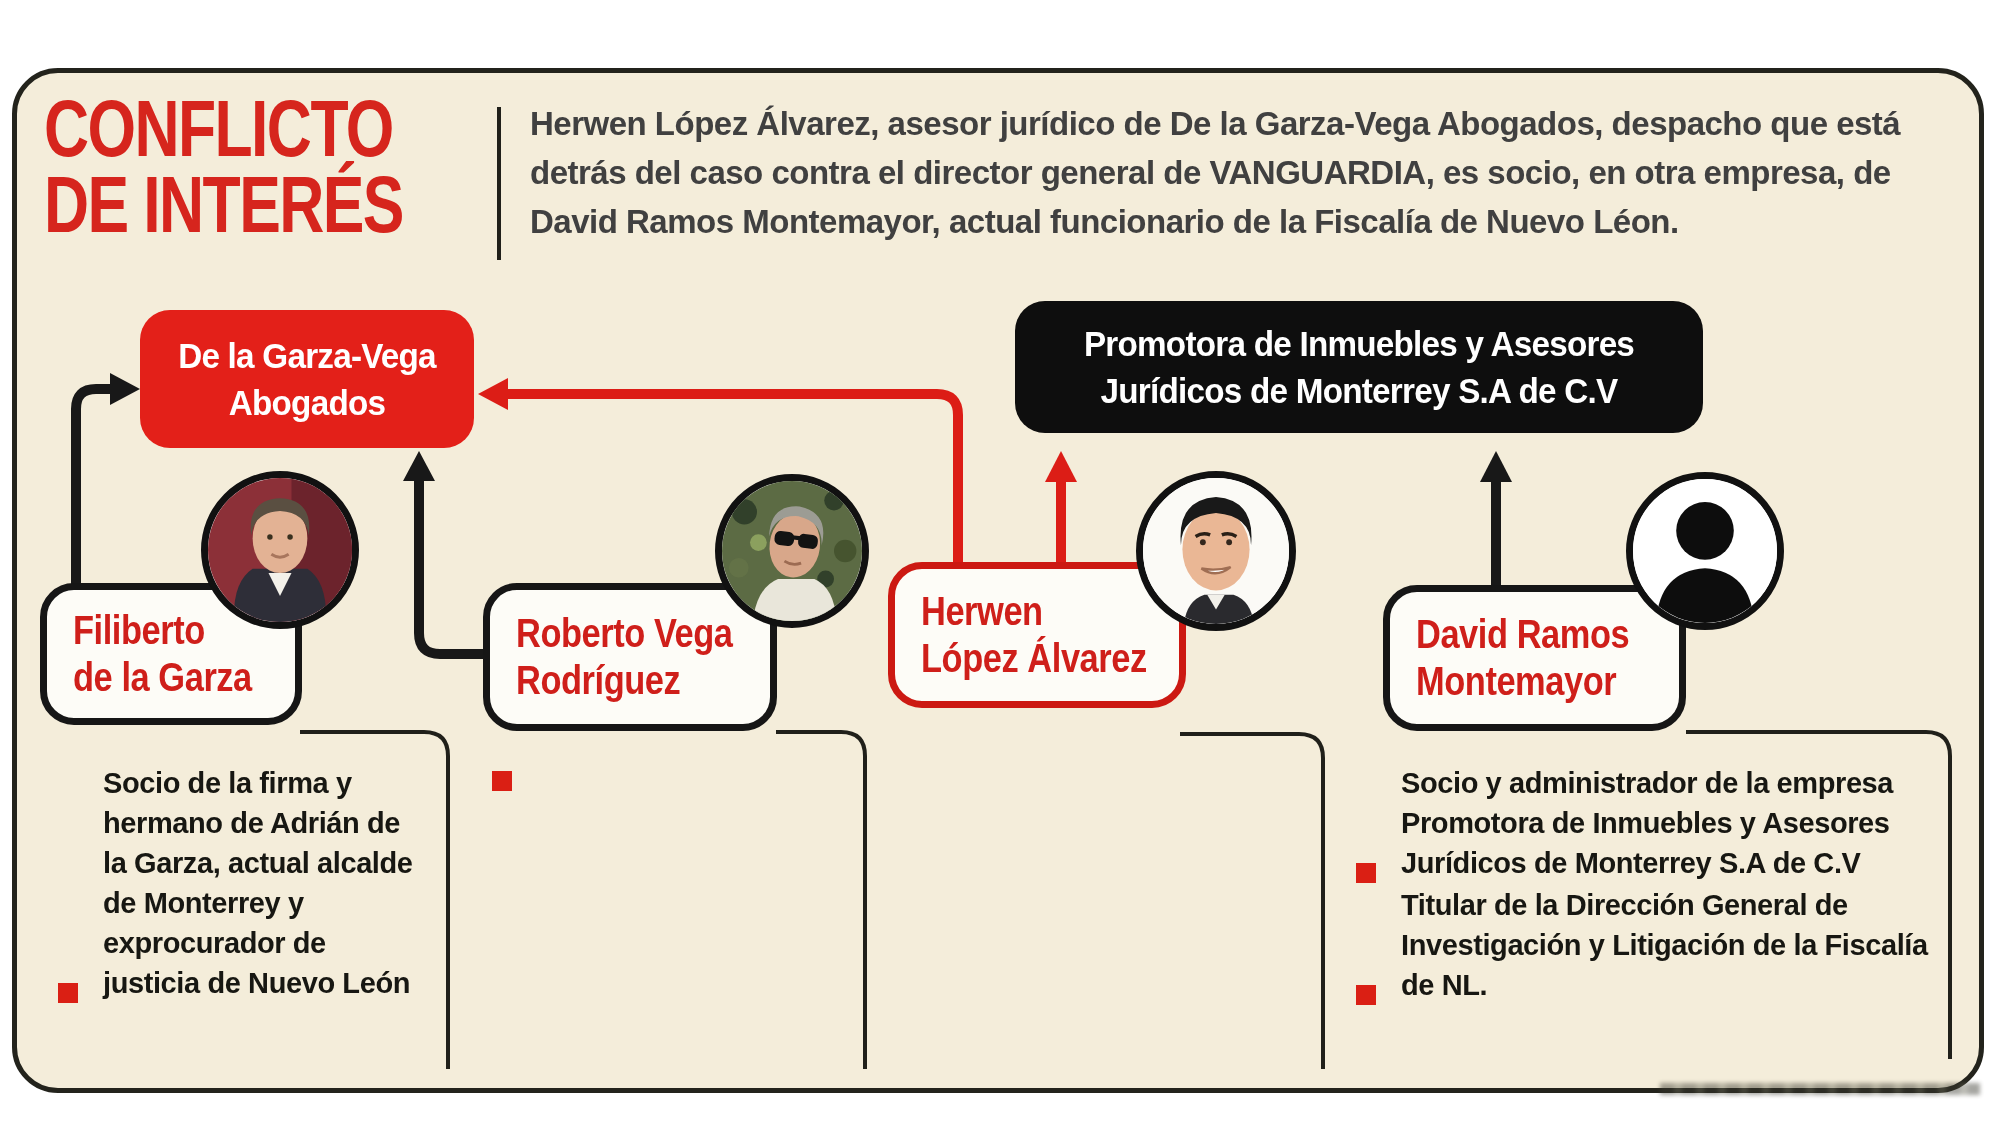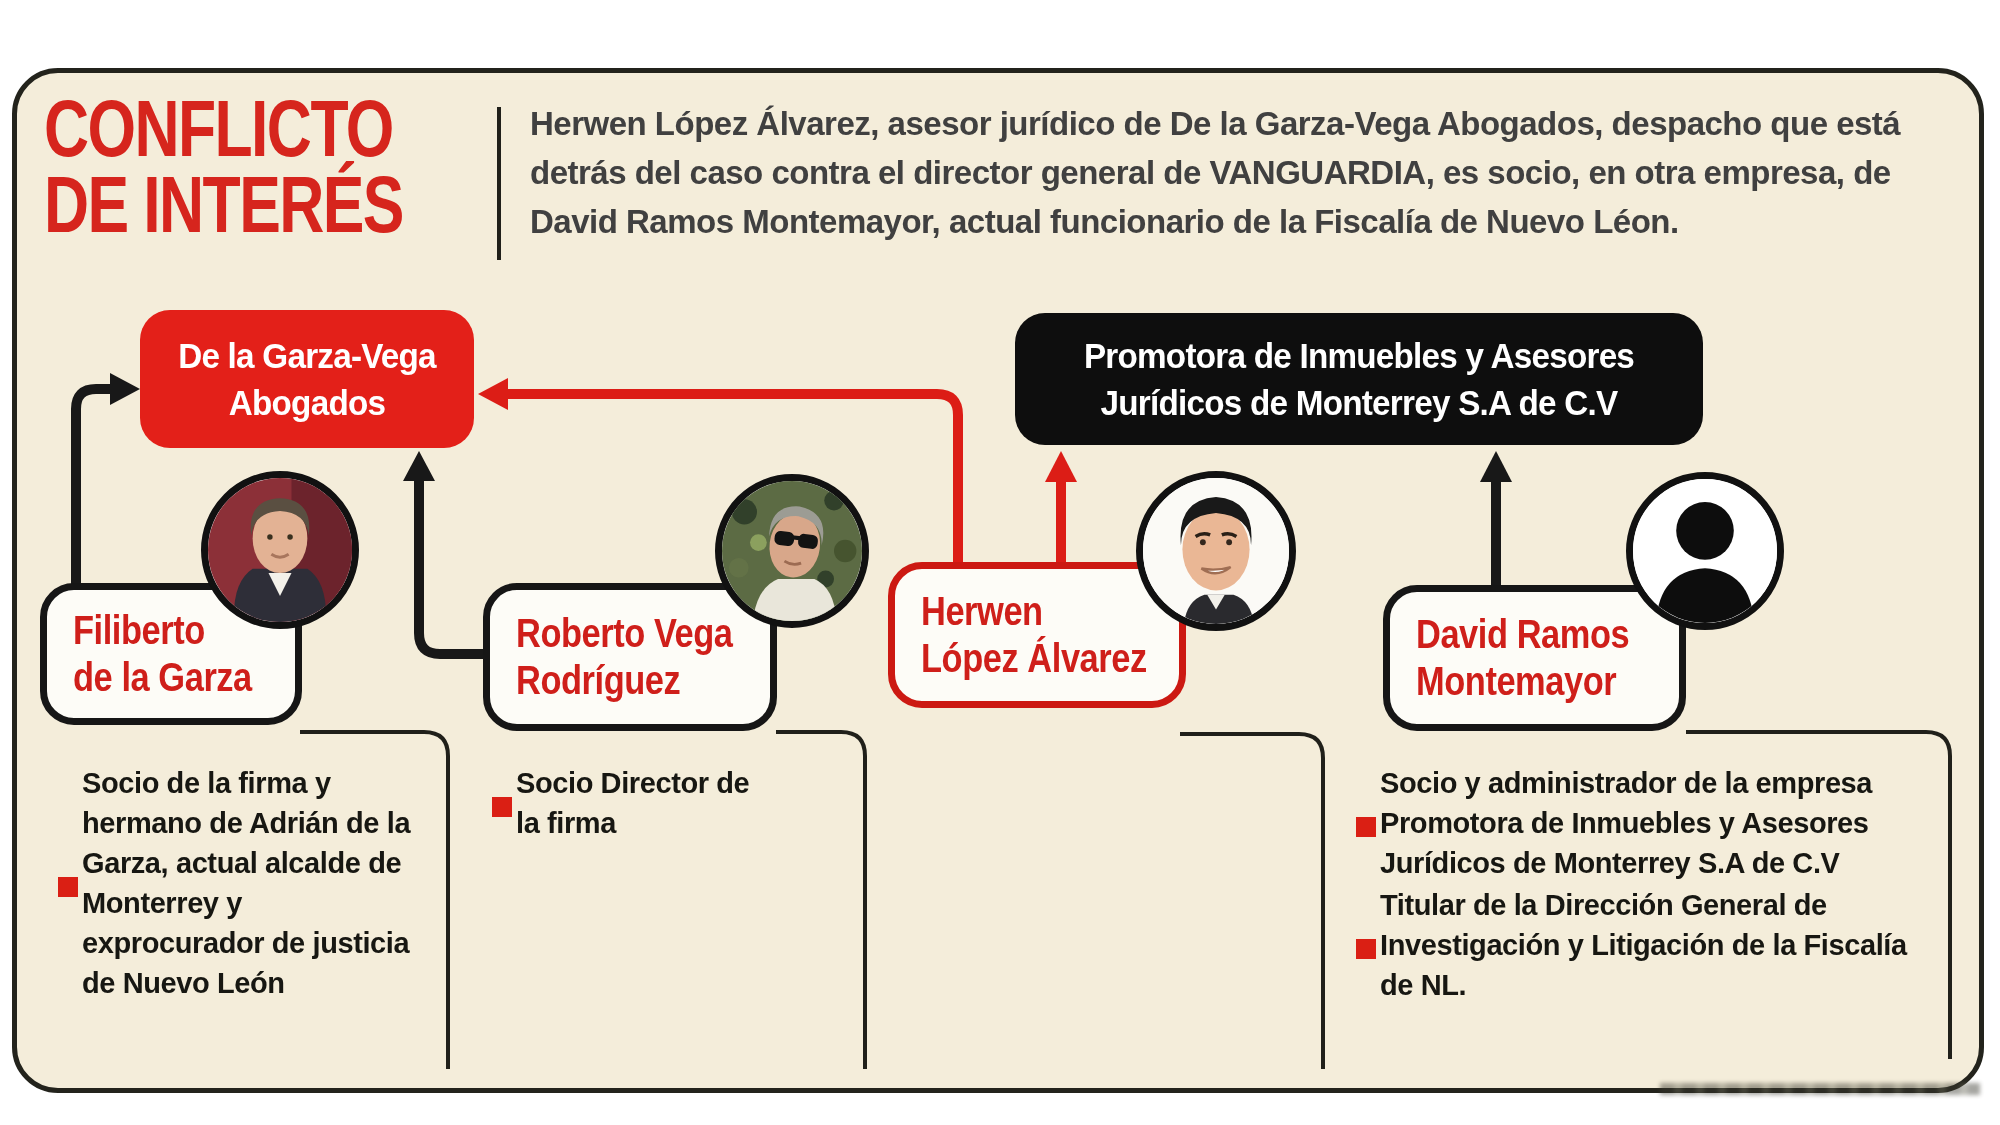--- a/index.html
+++ b/index.html
@@ -15,21 +15,21 @@
   .header-divider{position:absolute;left:497px;top:84px;width:4px;height:153px;background:#20201a;}
   .intro{position:absolute;left:530px;top:76px;width:1445px;color:#404040;
          font-size:33px;line-height:49px;font-weight:bold;letter-spacing:-0.5px;}
   
   svg.connectors{position:absolute;left:0;top:0;pointer-events:none;}
   
   .org-box{position:absolute;display:flex;align-items:center;justify-content:center;
            color:#ffffff;font-weight:bold;font-size:35px;line-height:47px;
            text-align:center;letter-spacing:-0.8px;border-radius:30px;box-sizing:border-box;}
   .law-firm{left:140px;top:287px;width:334px;height:138px;background:#e32019;}
-  .company{left:1015px;top:290px;width:688px;height:132px;background:#0e0e0e;padding:0 22px;}
+  .company{left:1015px;top:278px;width:688px;height:132px;background:#0e0e0e;padding:0 22px;}
   .org-box .org-label{transform:scaleX(0.95);}
   
   .person-box{position:absolute;background:#fdfcf7;border:7px solid #161616;border-radius:34px;
               box-sizing:border-box;display:flex;flex-direction:column;justify-content:center;
               padding-left:26px;}
   .person-box .pname{color:#cf1f1a;font-weight:bold;font-size:40px;line-height:47px;
               letter-spacing:-0.5px;transform:scaleX(0.86);transform-origin:left center;
               white-space:nowrap;}
   .box-filiberto{left:40px;top:560px;width:262px;height:142px;justify-content:center;}
   .box-roberto{left:483px;top:560px;width:294px;height:148px;}
@@ -42,21 +42,21 @@
   .photo1{left:201px;top:448px;width:158px;height:158px;}
   .photo2{left:715px;top:451px;width:154px;height:154px;}
   .photo3{left:1136px;top:448px;width:160px;height:160px;}
   .photo4{left:1626px;top:449px;width:158px;height:158px;}
   
   .col{position:absolute;display:flex;flex-direction:column;gap:2px;}
   .col1{left:58px;top:740px;width:372px;}
   .col2{left:492px;top:740px;width:262px;}
   .col3{left:906px;top:740px;width:386px;}
   .col4{left:1356px;top:740px;width:600px;}
-  .bullet{display:flex;gap:4px;align-items:center;}
+  .bullet{display:flex;gap:25px;align-items:flex-end;}
   .sq{flex:none;width:20px;height:20px;background:#da1f14;margin-top:8px;}
   .btext{color:#171712;font-size:29px;line-height:40px;font-weight:bold;letter-spacing:-0.4px;}
   .col1 .btext{width:358px;}
   .col2 .btext{width:240px;}
   .col3 .btext{width:350px;}
   .col4 .btext{width:560px;}
   
   .smudge{position:absolute;left:1660px;top:1060px;width:320px;height:12px;opacity:.45;
           background:repeating-linear-gradient(90deg,#3a3a30 0 14px,#6a6a5a 14px 22px);
           filter:blur(2px);}
@@ -179,21 +179,20 @@
 
   <div class="col col1">
     <div class="bullet">
       <div class="sq"></div>
       <div class="btext">Socio de la firma y hermano de Adrián de la Garza, actual alcalde de Monterrey y exprocurador de justicia de Nuevo León</div>
     </div>
   </div>
   <div class="col col2">
     <div class="bullet">
       <div class="sq"></div>
-      <div class="btext">Socio Director de la firma</div>
     </div>
   </div>
   <div class="col col4">
     <div class="bullet">
       <div class="sq"></div>
       <div class="btext">Socio y administrador de la empresa Promotora de Inmuebles y Asesores Jurídicos de Monterrey S.A de C.V</div>
     </div>
     <div class="bullet">
       <div class="sq"></div>
       <div class="btext">Titular de la Dirección General de Investigación y Litigación de la Fiscalía de NL.</div>

